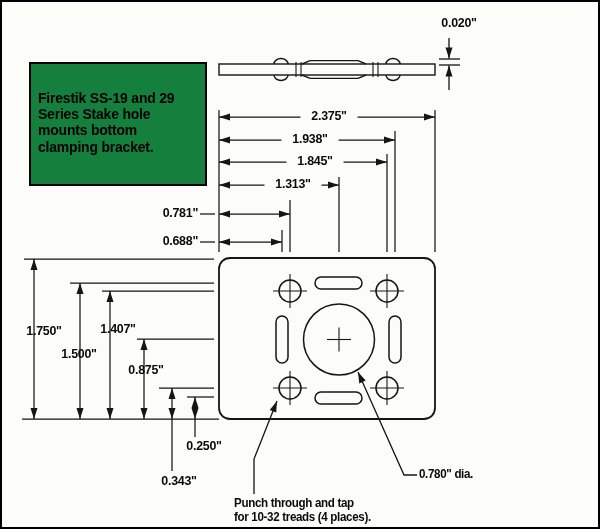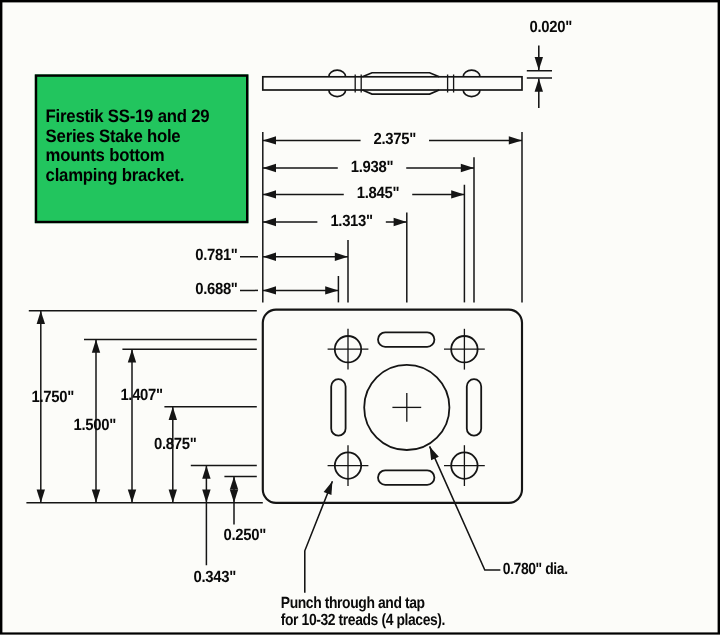--- a/index.html
+++ b/index.html
@@ -36,21 +36,21 @@
     white-space:pre-line;
     transform:scaleX(0.86);
     transform-origin:left top;
     z-index:3;
   }
   .note{
     position:absolute;
     left:27px;top:60px;
     width:178px;height:124px;
     box-sizing:border-box;
-    background:#22c55e;
+    background:#15803d;
     border:2px solid #000;
     z-index:2;
   }
   .note-text{
     position:absolute;
     left:7px;top:26px;right:4px;
     font-weight:700;
     font-size:15px;
     line-height:16.2px;
     letter-spacing:-0.2px;

